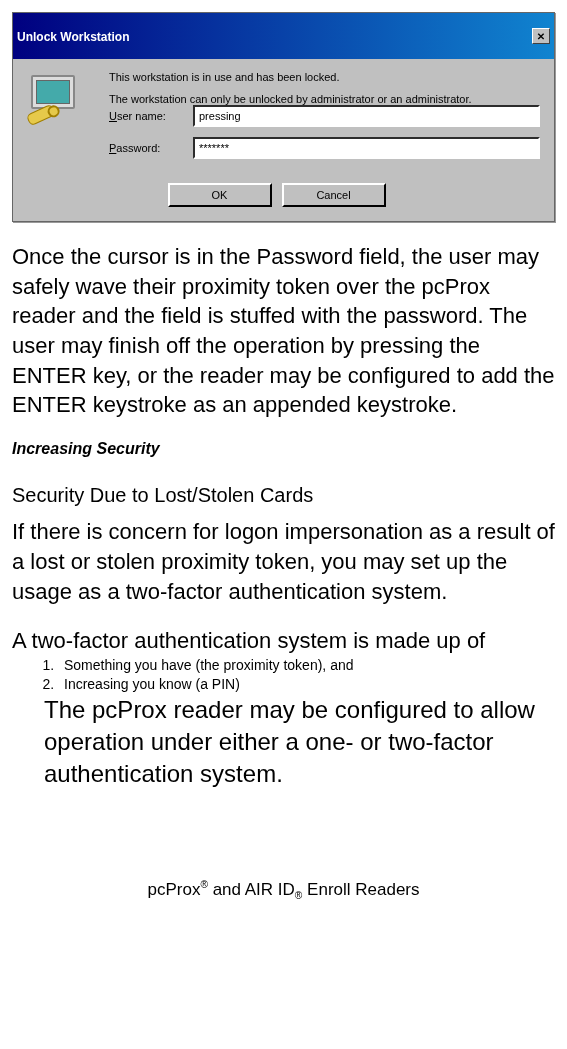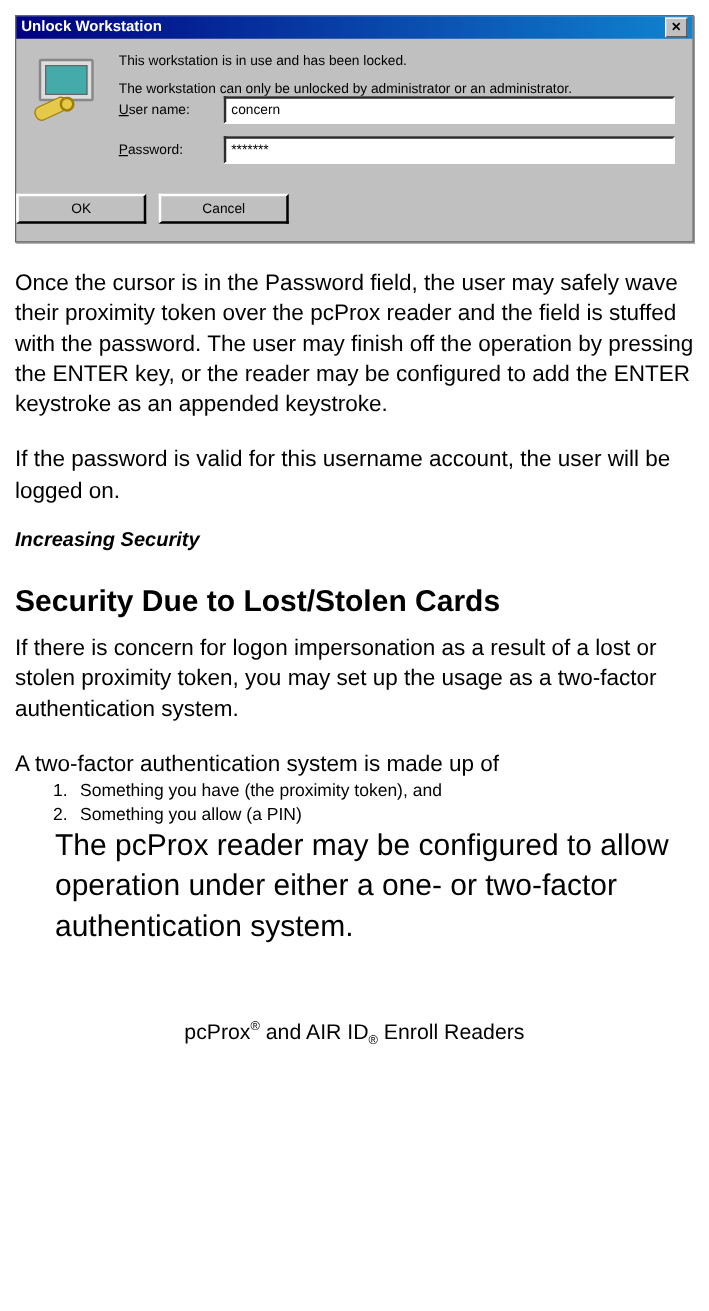--- a/index.html
+++ b/index.html
@@ -1,42 +1,42 @@
 <!DOCTYPE html>
 <html><head>
 <meta charset="utf-8">
 <style>
 body{margin:0;padding:0;font-family:Arial,Helvetica,sans-serif;background:#fff;color:#000;width:567px}
 .page{padding:12px 12px 0 12px}
 .ss{border:1px solid #666;background:#c0c0c0;margin-bottom:20px;box-shadow:1px 1px 0 #999}
-.titlebar{background:linear-gradient(to right,#000080,#1084d0);color:#fff;font-size:12px;font-weight:bold;padding:1px 4px;display:flex;align-items:flex-start;justify-content:space-between;font-family:Tahoma,Arial,sans-serif}
+.titlebar{background:linear-gradient(to right,#000080,#1084d0);color:#fff;font-size:12px;font-weight:bold;padding:15px 4px;display:flex;align-items:flex-end;justify-content:space-between;font-family:Tahoma,Arial,sans-serif}
 .closebtn{width:16px;height:14px;background:#c0c0c0;border:1px solid #fff;border-right-color:#404040;border-bottom-color:#404040;display:flex;align-items:center;justify-content:center;font-size:10px;color:#000;font-family:Arial}
-.dlgbody{padding:12px 14px 14px 14px;display:flex;gap:12px;font-family:'MS Sans Serif',Tahoma,Arial,sans-serif;font-size:11px;color:#000}
+.dlgbody{padding:12px 14px 14px 14px;display:flex;gap:26px;font-family:'MS Sans Serif',Tahoma,Arial,sans-serif;font-size:11px;color:#000}
 .iconcol{flex:0 0 56px;display:flex;align-items:flex-start;padding-top:4px}
 .iconbox{width:48px;height:48px;position:relative}
 .monitor{width:40px;height:30px;background:#ddd;border:2px solid #888;border-radius:2px;position:absolute;top:0;left:4px}
 .monitor::after{content:"";position:absolute;top:3px;left:3px;right:3px;bottom:3px;background:#4aa;border:1px solid #666}
 .key{width:26px;height:10px;background:#e6c94a;border:1px solid #a07e00;border-radius:5px;position:absolute;bottom:2px;left:0;transform:rotate(-25deg)}
 .key::after{content:"";position:absolute;right:-6px;top:1px;width:8px;height:8px;border:2px solid #a07e00;border-radius:50%;background:#e6c94a}
 .msgcol{flex:1}
 .msg1{margin-bottom:10px}
 .msg2{}
 .formrow{display:flex;align-items:center;margin-bottom:10px}
 .lbl{width:84px}
 .lbl .ul{text-decoration:underline}
 .inp{flex:1;background:#fff;border:2px inset #fff;border-top-color:#808080;border-left-color:#808080;padding:2px 4px;font-size:11px;height:14px;line-height:14px}
-.btnrow{display:flex;justify-content:flex-start;gap:10px;padding:0 14px 14px 0}
+.btnrow{display:flex;justify-content:center;gap:10px;padding:0 14px 14px 0}
 .winbtn{min-width:80px;text-align:center;padding:4px 10px;background:#c0c0c0;border:2px outset #fff;border-right-color:#404040;border-bottom-color:#404040;font-size:11px;font-family:'MS Sans Serif',Tahoma,Arial,sans-serif}
-.bodytext{font-size:18px;line-height:1.35;margin-bottom:20px}
+.bodytext{font-size:22px;line-height:1.35;margin-bottom:20px}
 .h2{font-size:16px;font-weight:bold;font-style:italic;margin:10px 0 26px 0}
-.h3{font-size:24px;font-weight:bold;margin:0 0 10px 0}
+.h3{font-size:20px;font-weight:normal;margin:0 0 10px 0}
 ol{margin:0 0 0 46px;padding:0}
 ol li{font-size:14px;line-height:1.35;padding-left:6px}
 .after-list{font-size:24px;line-height:1.35;margin-left:32px}
-.footer{text-align:center;font-size:17px;margin-top:58px;padding-bottom:14px}
+.footer{text-align:center;font-size:17px;margin-top:88px;padding-bottom:14px}
 sup{font-size:0.6em}
 </style>
 </head>
 <body>
 
 <div class="page">
 
   <div class="ss">
     <div class="titlebar">
       <span>Unlock Workstation</span>
@@ -47,47 +47,46 @@
         <div class="iconbox">
           <div class="monitor"></div>
           <div class="key"></div>
         </div>
       </div>
       <div class="msgcol">
         <div class="msg1">This workstation is in use and has been locked.</div>
         <div class="msg2">The workstation can only be unlocked by administrator or an administrator.</div>
         <div class="formrow">
           <div class="lbl"><span class="ul">U</span><span>ser name:</span></div>
-          <div class="inp">concern</div>
+          <div class="inp">pressing</div>
         </div>
         <div class="formrow">
           <div class="lbl"><span class="ul">P</span><span>assword:</span></div>
           <div class="inp">*******</div>
         </div>
       </div>
     </div>
     <div class="btnrow">
       <div class="winbtn">OK</div>
       <div class="winbtn">Cancel</div>
     </div>
   </div>
 
   <div class="bodytext">Once the cursor is in the Password field, the user may safely wave their proximity token over the pcProx reader and the field is stuffed with the password. The user may finish off the operation by pressing the ENTER key, or the reader may be configured to add the ENTER keystroke as an appended keystroke.</div>
-  <div class="bodytext">If the password is valid for this username account, the user will be logged on.</div>
 
   <div class="h2">Increasing Security</div>
 
   <div class="h3">Security Due to Lost/Stolen Cards</div>
 
   <div class="bodytext" style="">If there is concern for logon impersonation as a result of a lost or stolen proximity token, you may set up the usage as a two-factor authentication system.</div>
 
   <div class="bodytext" style="margin-bottom:0">A two-factor authentication system is made up of</div>
   <ol>
     <li>Something you have (the proximity token), and</li>
-    <li>Something you allow (a PIN)</li>
+    <li>Increasing you know (a PIN)</li>
   </ol>
   <div class="after-list">The pcProx reader may be configured to allow operation under either a one- or two-factor authentication system.</div>
 
   <div class="footer">
     <span>pcProx</span><sup>®</sup><span> and AIR ID</span><sub style="font-size:0.6em">®</sub><span> Enroll Readers</span>
   </div>
 
 </div>
 
 </body></html>

